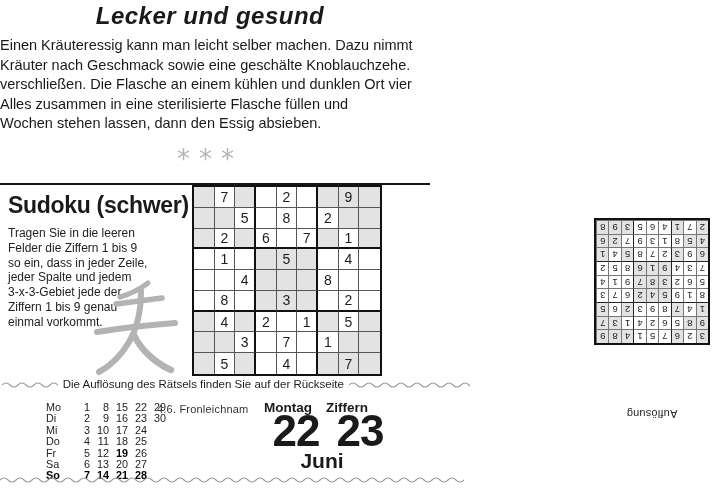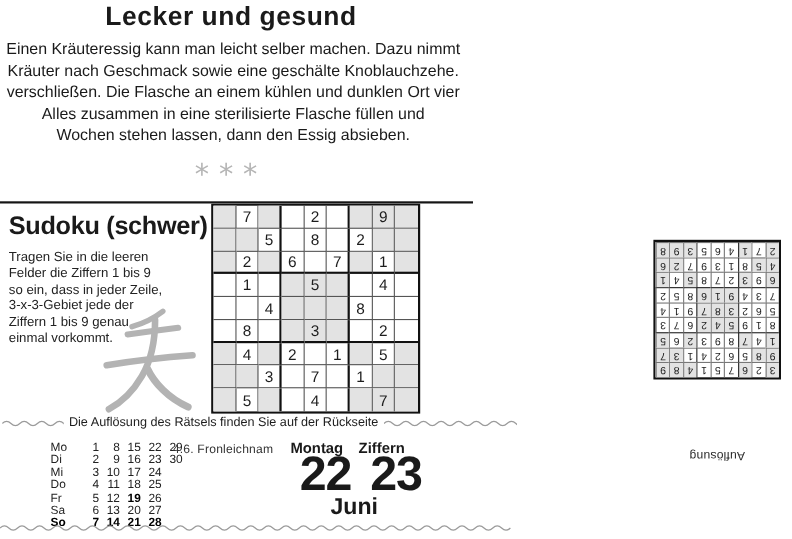--- a/index.html
+++ b/index.html
@@ -1,20 +1,20 @@
 <!DOCTYPE html>
 <html><head>
 <meta charset="utf-8">
 <style>
   html,body{margin:0;padding:0;background:#fff;width:720px;height:490px;overflow:hidden;
     font-family:"Liberation Sans",sans-serif;color:#1a1a1a;-webkit-font-smoothing:antialiased;}
   .abs{position:absolute;}
   
-  .title{left:0;top:2px;width:420px;text-align:center;font-size:24px;font-weight:bold;letter-spacing:.5px;}
-  .intro{left:0;top:36px;width:424px;text-align:center;font-size:14.5px;line-height:19.5px;}
+  .title{left:0;top:2px;width:420px;text-align:center;font-size:24px;font-weight:bold;letter-spacing:.5px;font-style:italic;}
+  .intro{left:0;top:36px;width:424px;text-align:left;font-size:14.5px;line-height:19.5px;}
   .stars{left:0;top:144px;width:420px;text-align:center;color:#b5b5b5;font-size:26px;letter-spacing:9px;
     font-family:"DejaVu Sans",sans-serif;}
   
   .rule{left:0;top:183px;width:430px;height:2px;background:#151515;}
   .heading{left:8px;top:192px;font-size:23px;font-weight:bold;letter-spacing:-.3px;}
   .instructions{left:8px;top:226px;width:165px;font-size:12px;line-height:14.8px;color:#222;}
   
   .kanji{left:80px;top:278px;width:110px;height:100px;}
   
   .sudoku{display:grid;grid-template-columns:repeat(9,1fr);grid-template-rows:repeat(9,1fr);
@@ -73,20 +73,21 @@
 <div class="abs stars">***</div>
 
 <div class="abs rule"></div>
 
 <div class="abs heading">Sudoku (schwer)</div>
 
 <div class="abs instructions">
   <div>Tragen Sie in die leeren</div>
   <div>Felder die Ziffern 1 bis 9</div>
   <div>so ein, dass in jeder Zeile,</div>
+  <div>jeder Spalte und jedem</div>
   <div>3-x-3-Gebiet jede der</div>
   <div>Ziffern 1 bis 9 genau</div>
   <div>einmal vorkommt.</div>
 </div>
 
 <svg class="abs kanji" viewBox="0 0 100 100" width="110" height="100">
   <g fill="none" stroke="#b3b3b3" stroke-linecap="round">
     <path d="M63 5 C54 12 45 16 35 19" stroke-width="5"></path>
     <path d="M31 26 C46 24 62 22 77 20" stroke-width="5.5"></path>
     <path d="M12 54 C37 50 63 47 90 45" stroke-width="6"></path>

